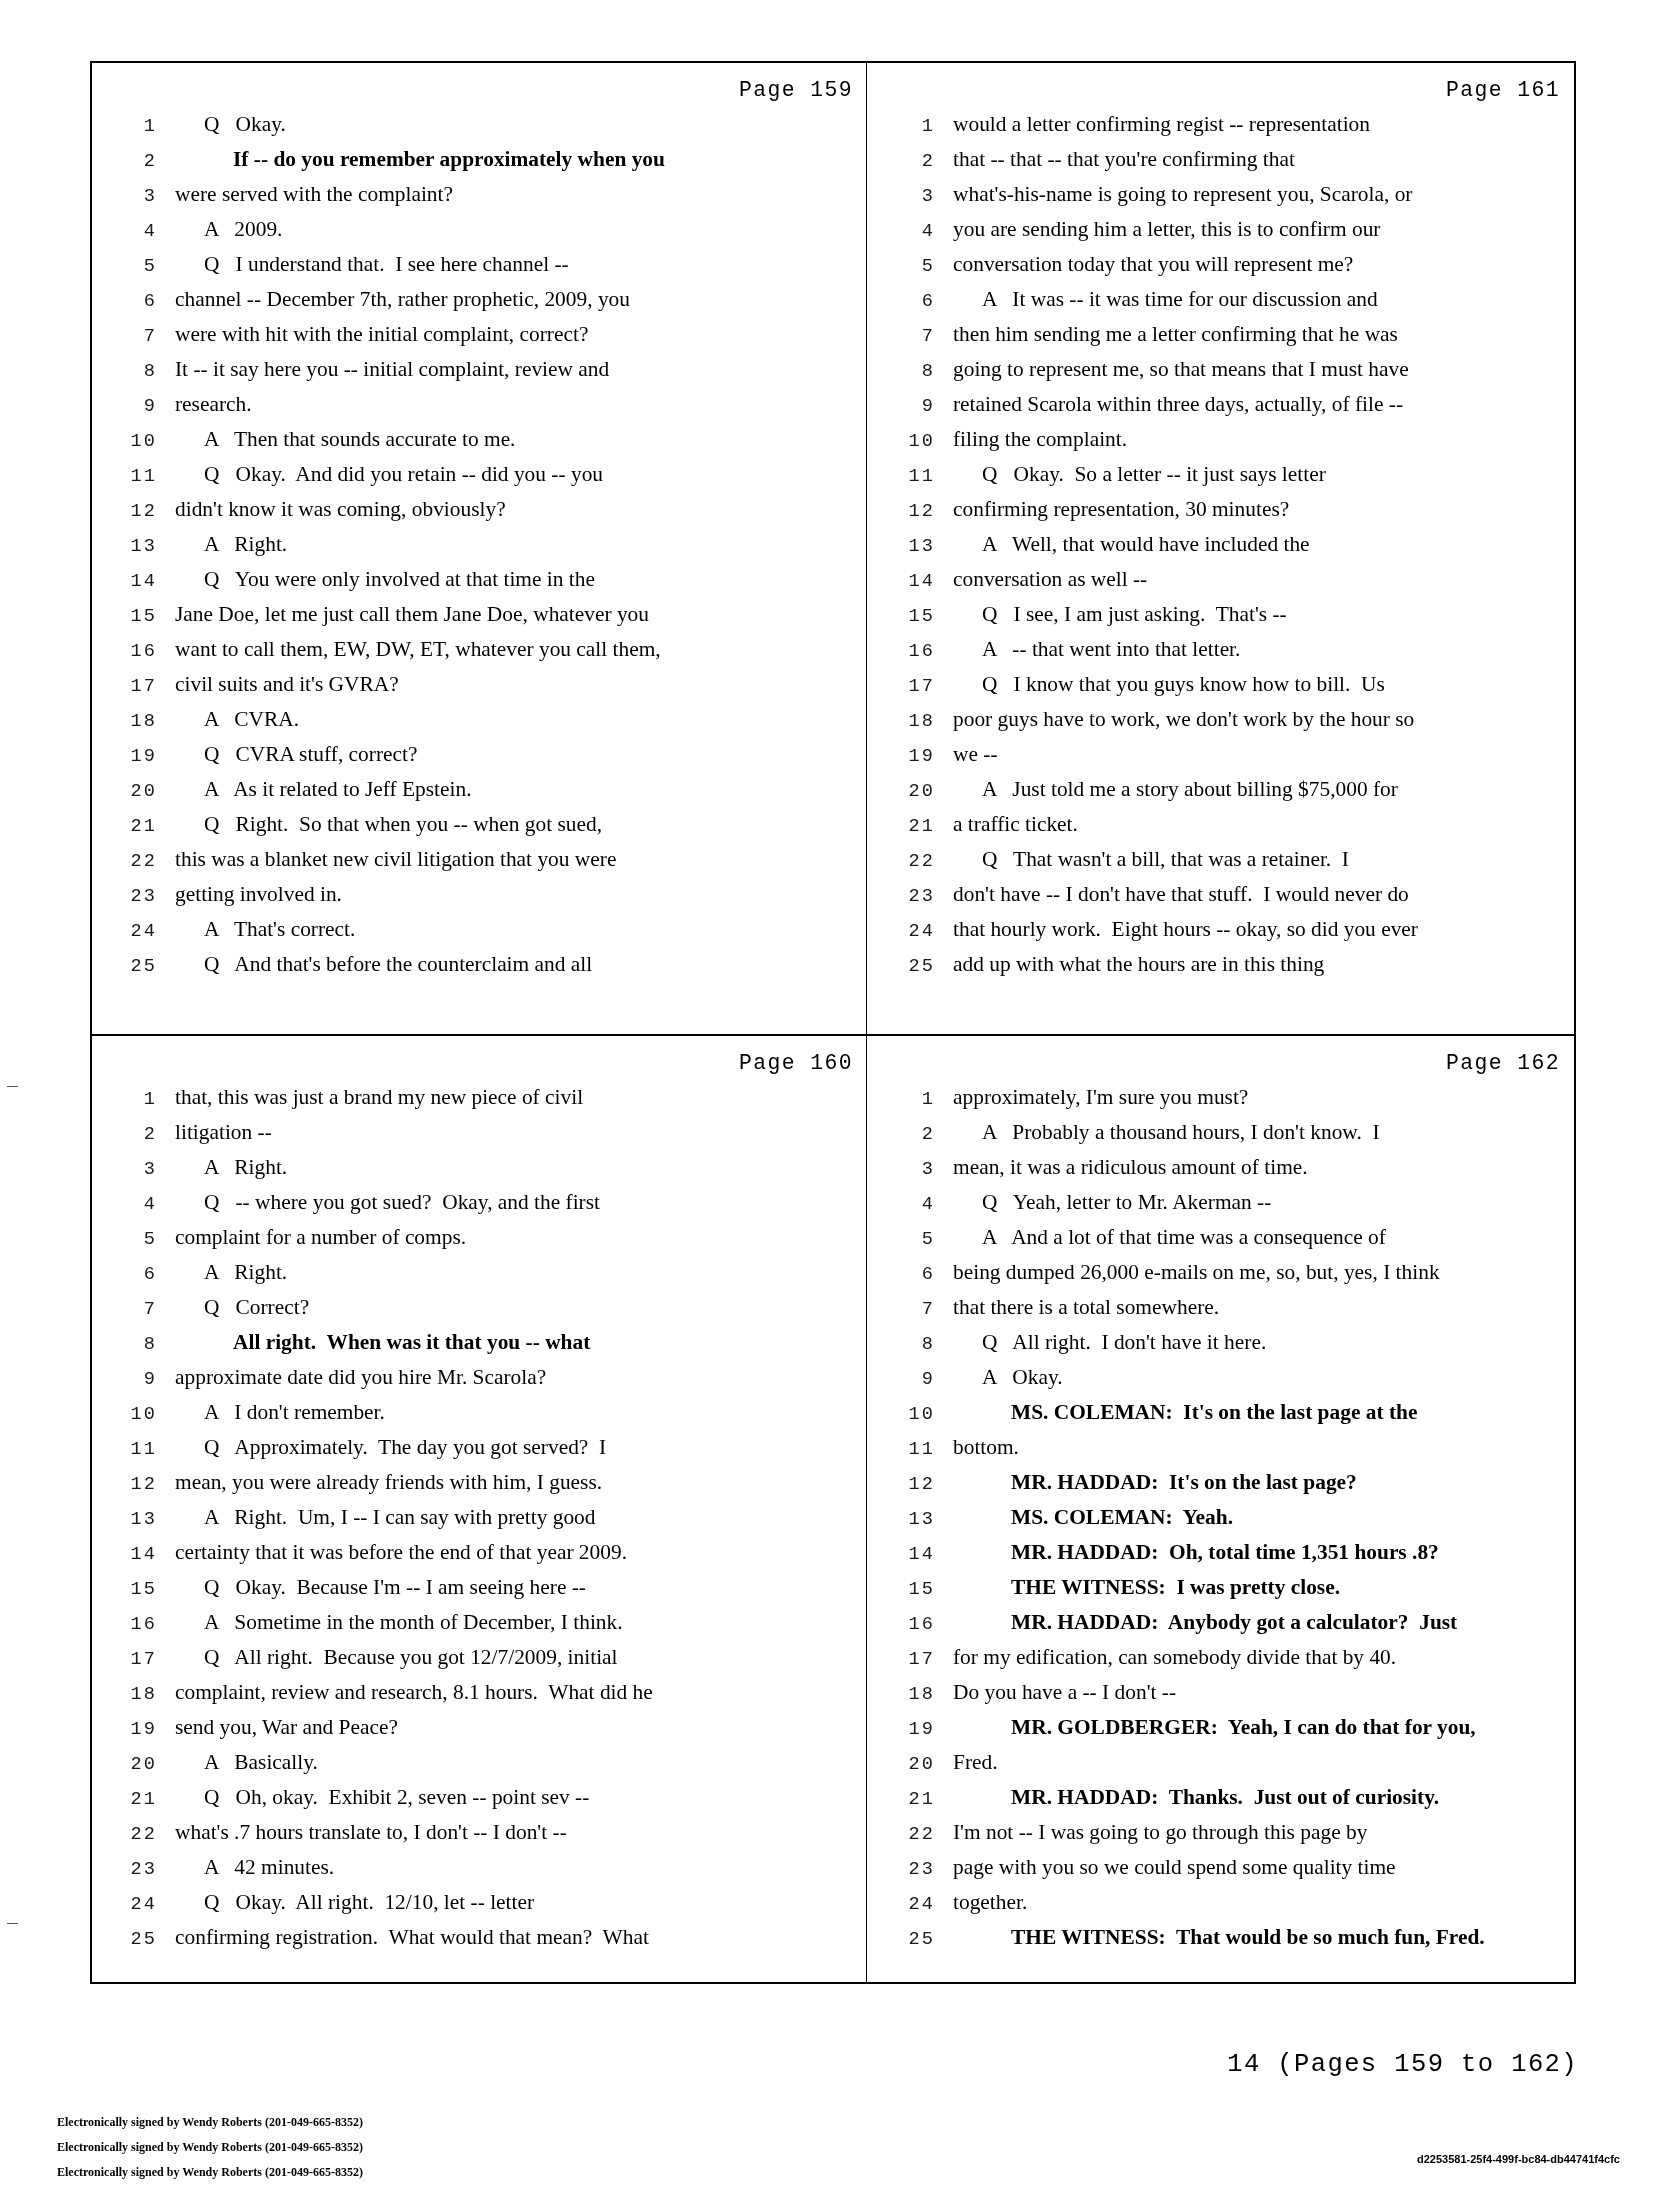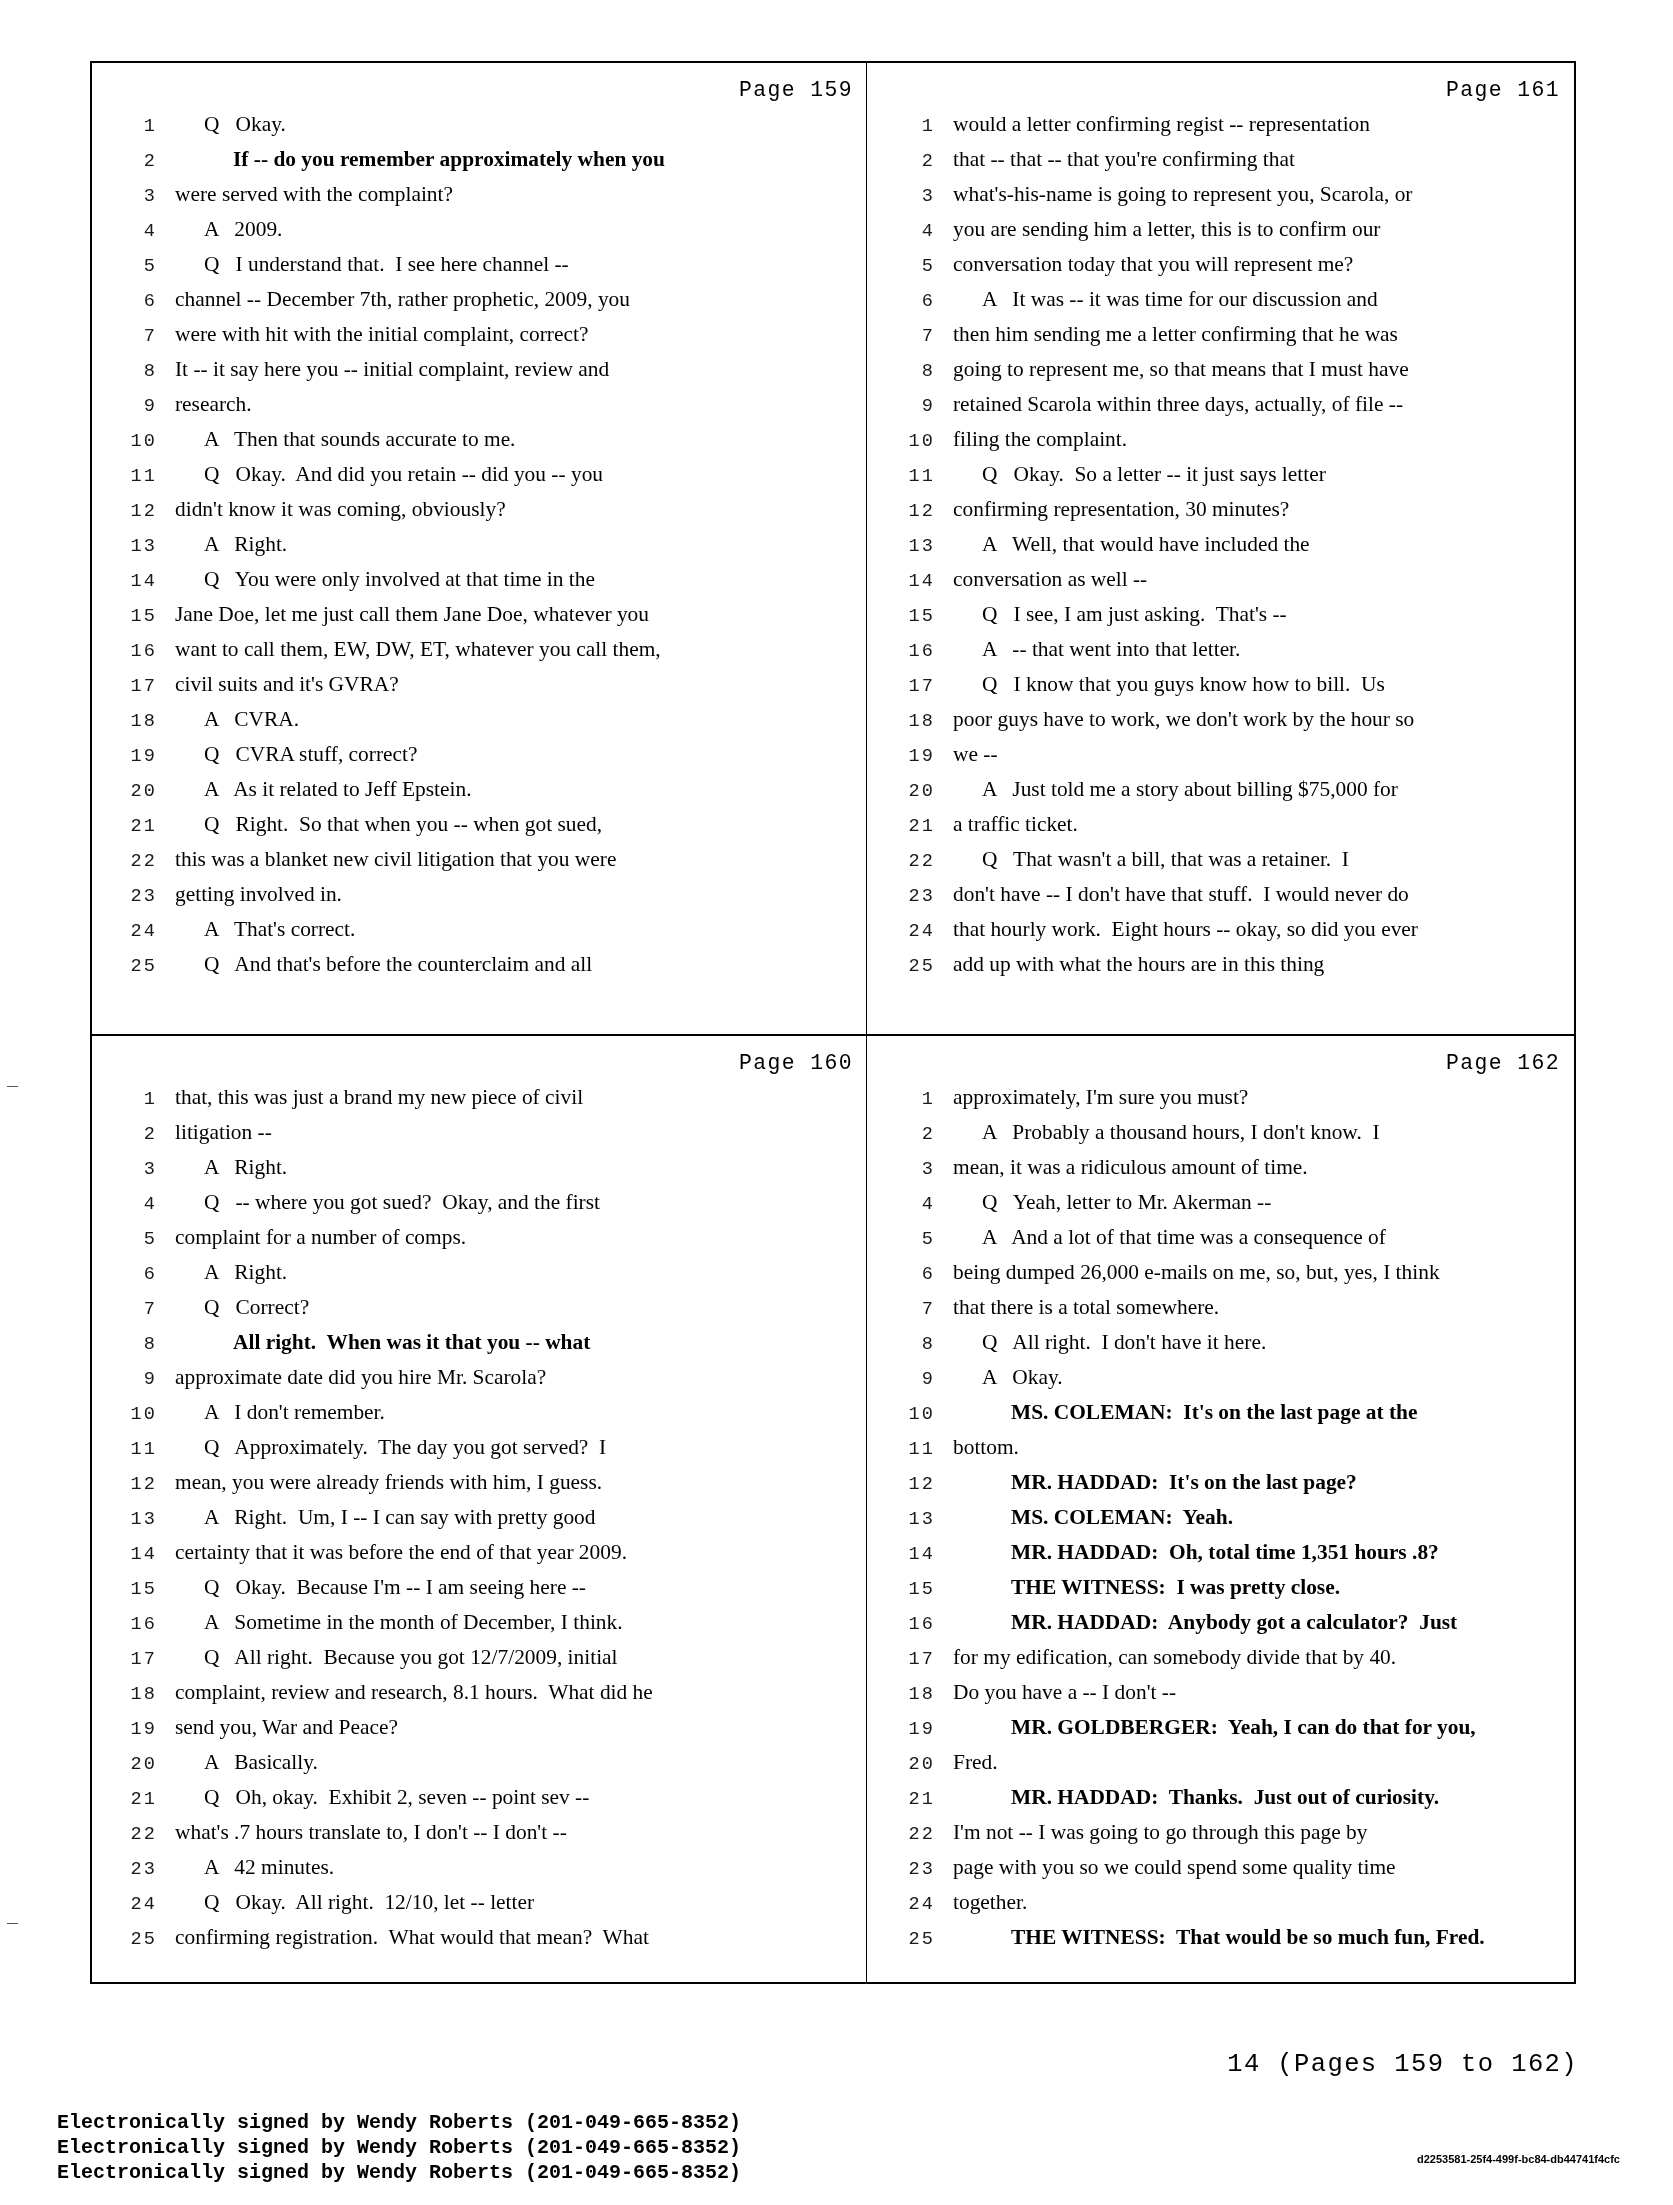--- a/index.html
+++ b/index.html
@@ -100,22 +100,22 @@
     top: 2016px;
     font-family: "Liberation Mono", monospace;
     font-size: 25.5px;
     letter-spacing: 1.4px;
     margin-top: 34px;
   }
   .sigblock {
     position: absolute;
     left: 57px;
     top: 2110px;
-    font-family: Liberation Mono, monospace;
-    font-size: 20px;
+    font-family: Liberation Serif, serif;
+    font-size: 12px;
     font-weight: bold;
     line-height: 25px;
   }
   .dochash {
     position: absolute;
     right: 54px;
     top: 2153px;
     font-family: "Liberation Sans", sans-serif;
     font-size: 11px;
     font-weight: bold;

